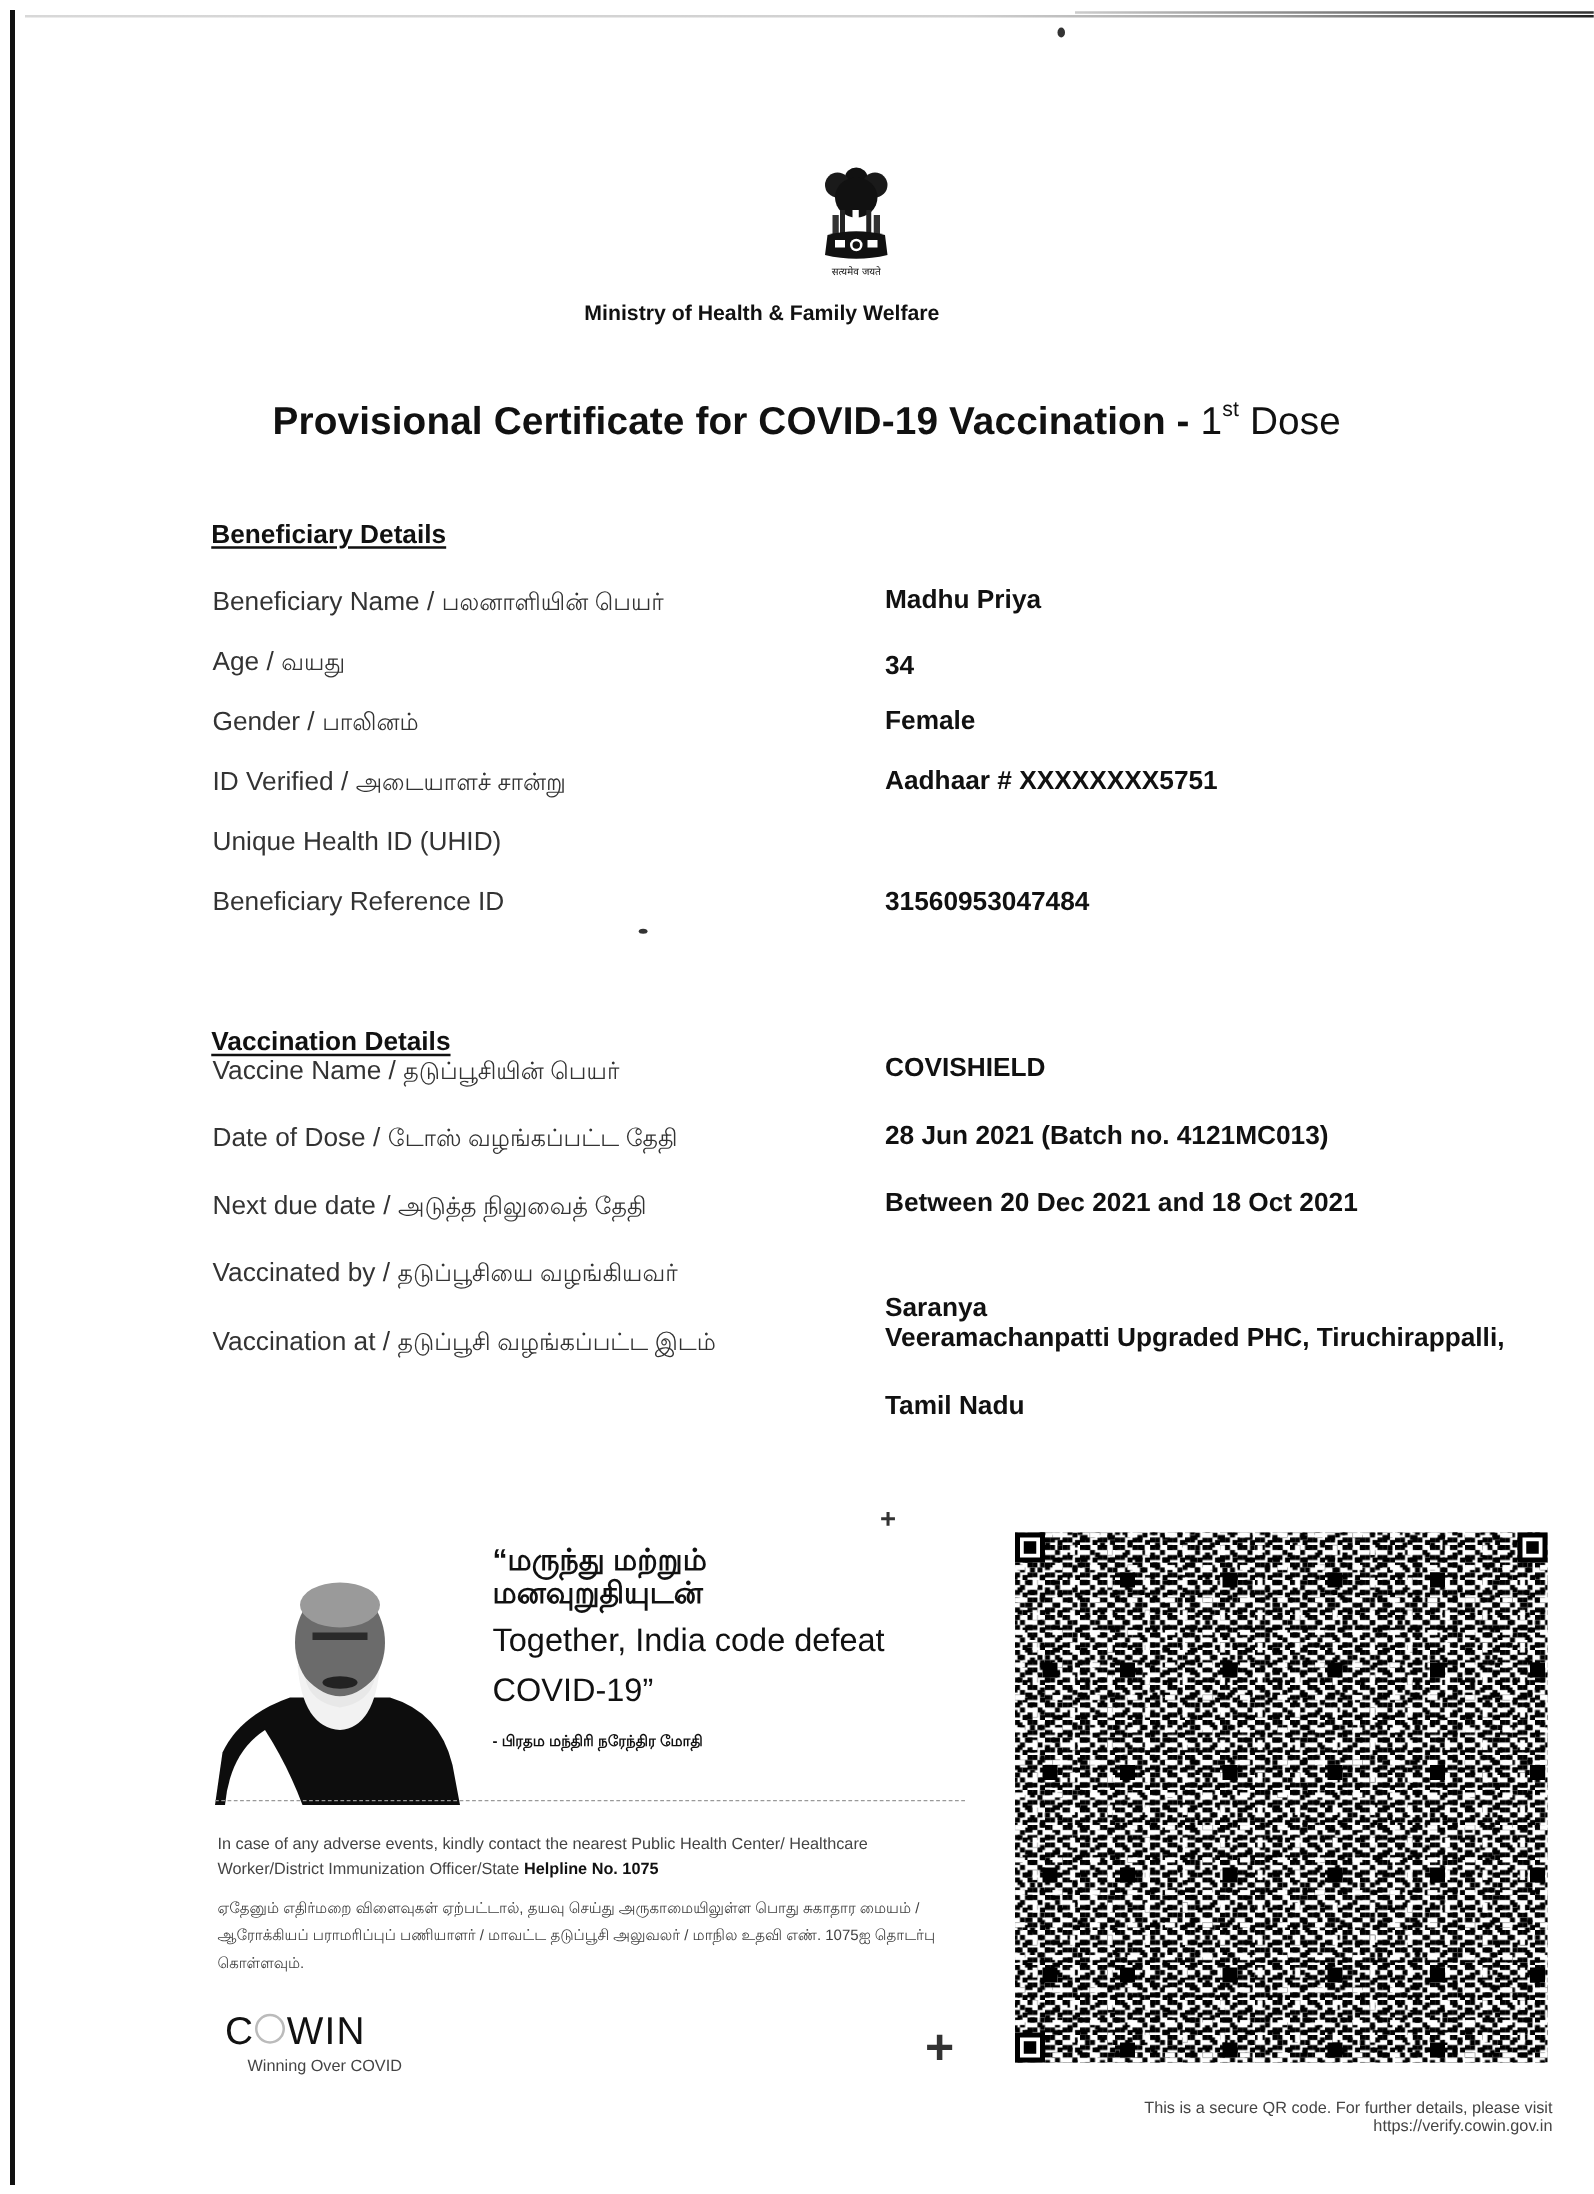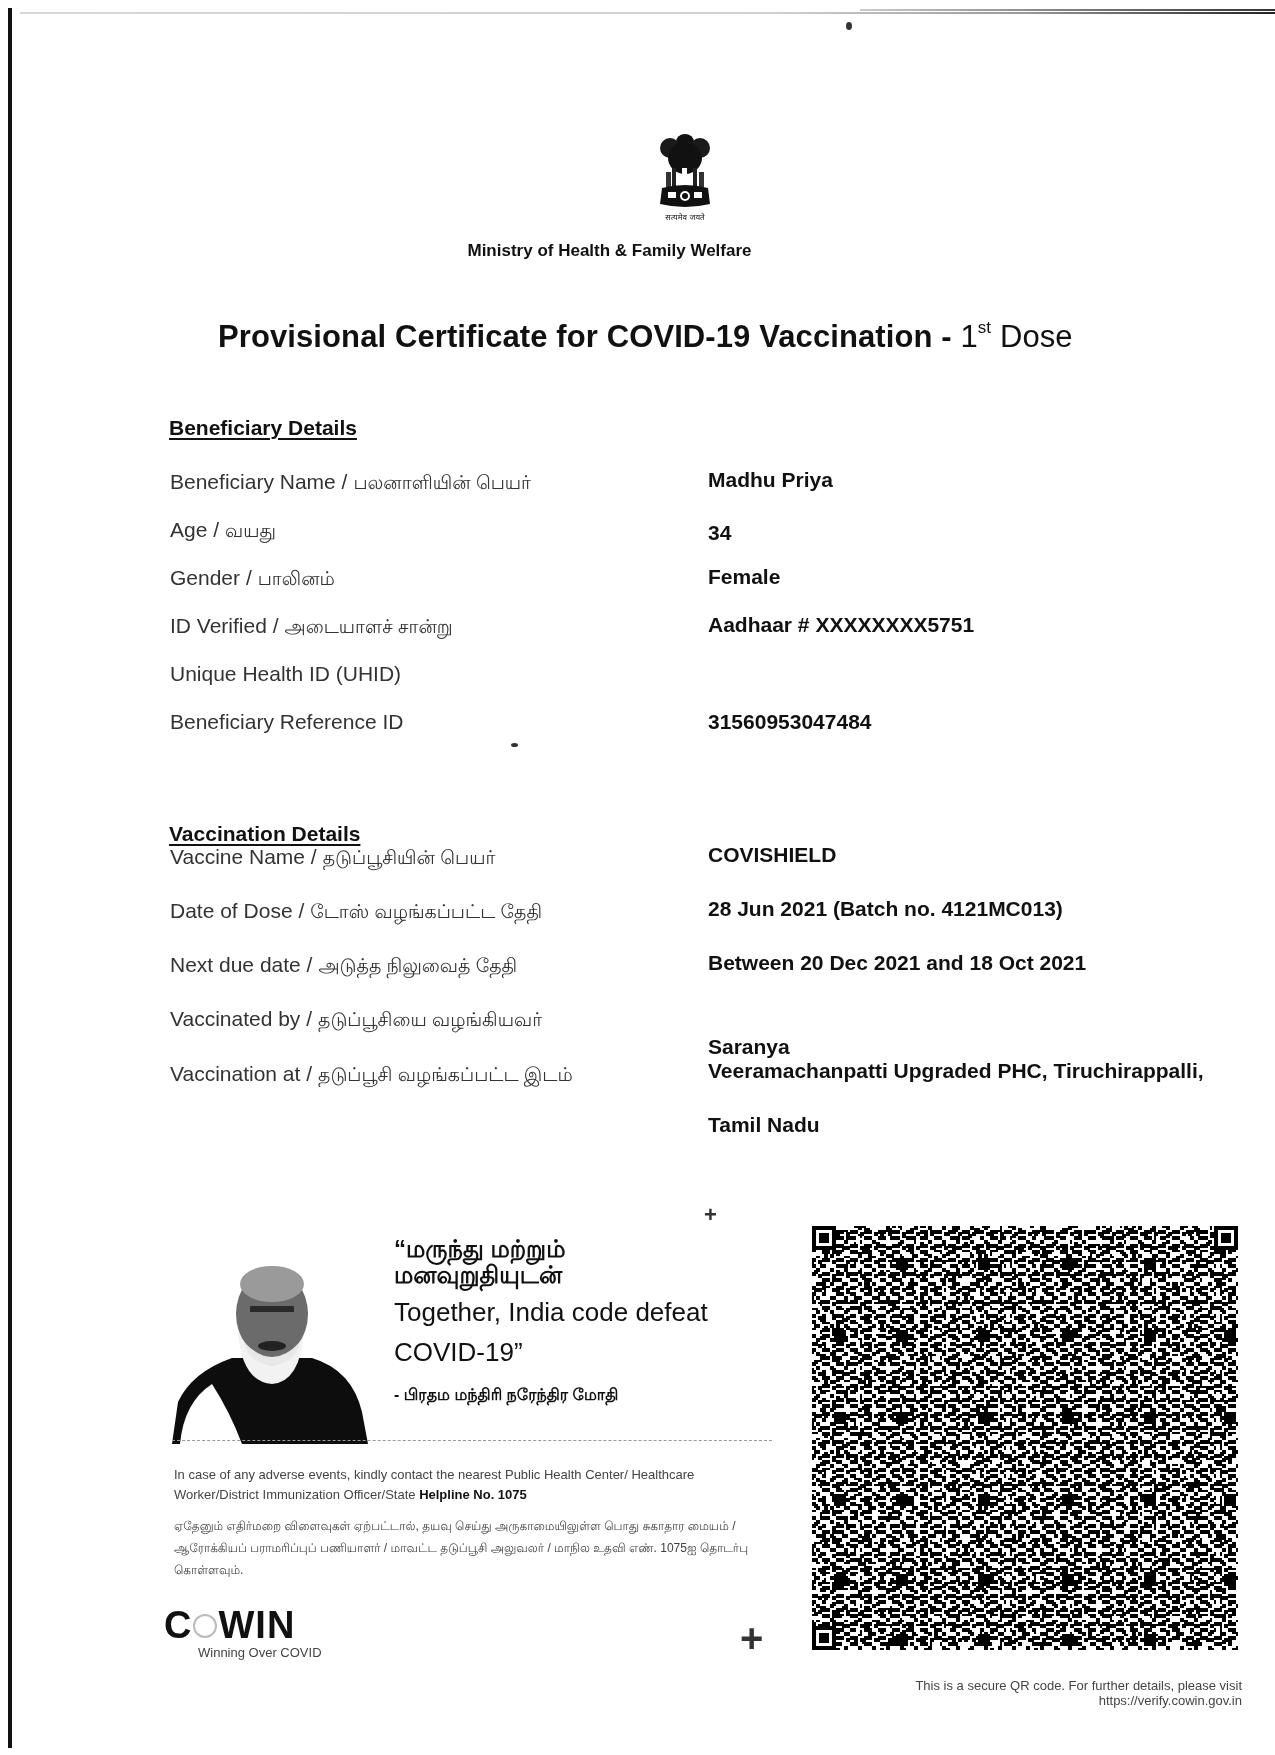--- a/index.html
+++ b/index.html
@@ -128,21 +128,21 @@
       font-size: 24px;
       line-height: 26px;
       font-weight: bold;
     }
     .quote .en-line {
       font-size: 26px;
       line-height: 40px;
       margin-top: 4px;
     }
     .quote .attrib {
-      font-size: 16px;
+      font-size: 12px;
       font-weight: bold;
       margin-top: 14px;
     }
     .dotted-rule {
       position: absolute;
       left: 172px;
       top: 1440px;
       width: 600px;
       height: 0;
       border-top: 1px dashed #999;
@@ -161,24 +161,24 @@
       position: absolute;
       left: 174px;
       top: 1515px;
       width: 600px;
       font-size: 12px;
       line-height: 22px;
       color: #404040;
     }
     .cowin-logo {
       position: absolute;
-      left: 164px;
+      left: 180px;
       top: 1610px;
-      font-size: 38px;
-      font-weight: bold;
+      font-size: 31px;
+      font-weight: normal;
       letter-spacing: 1px;
       color: #111;
       line-height: 30px;
     }
     .cowin-logo .o {
       display: inline-block;
       width: 20px;
       height: 20px;
       border: 2px solid #bbb;
       border-radius: 50%;

